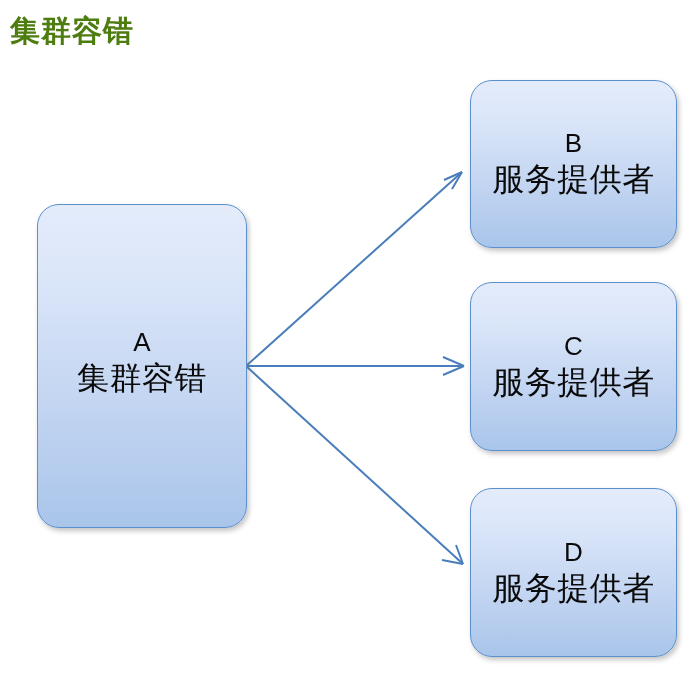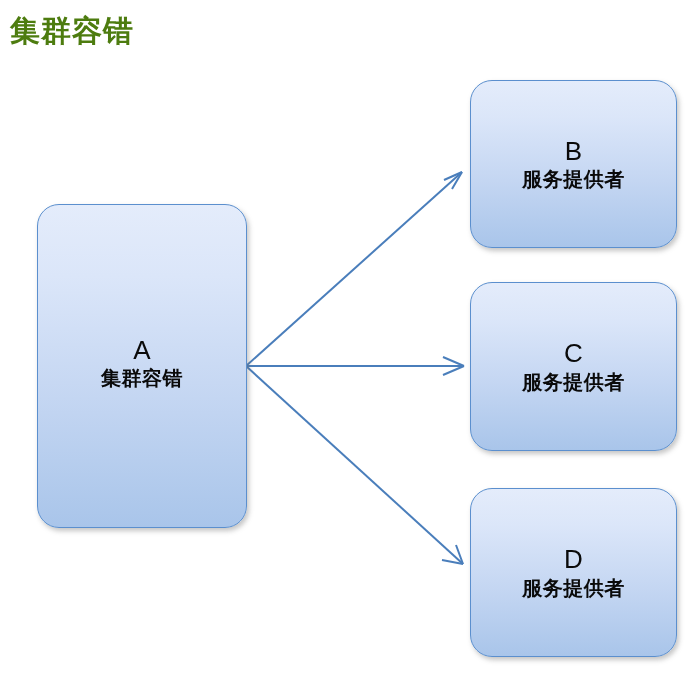--- a/index.html
+++ b/index.html
@@ -46,24 +46,24 @@
     color: #0d0d0d;
     text-align: center;
   }
   .node .node-code {
     font-size: 26px;
     line-height: 1.22;
     color: #0a0a0a;
     font-weight: normal;
   }
   .node .node-role {
-    font-size: 20px;
+    font-size: 32px;
     line-height: 1.24;
     color: #0a0a0a;
-    font-weight: bold;
+    font-weight: normal;
     letter-spacing: 0.5px;
   }
 
   #node-a { left: 37px;  top: 204px; width: 210px; height: 324px; }
   #node-b { left: 470px; top: 80px;  width: 207px; height: 168px; }
   #node-c { left: 470px; top: 282px; width: 207px; height: 169px; }
   #node-d { left: 470px; top: 488px; width: 207px; height: 169px; }
 
   
   #node-a .node-code { margin-top: -6px; }

